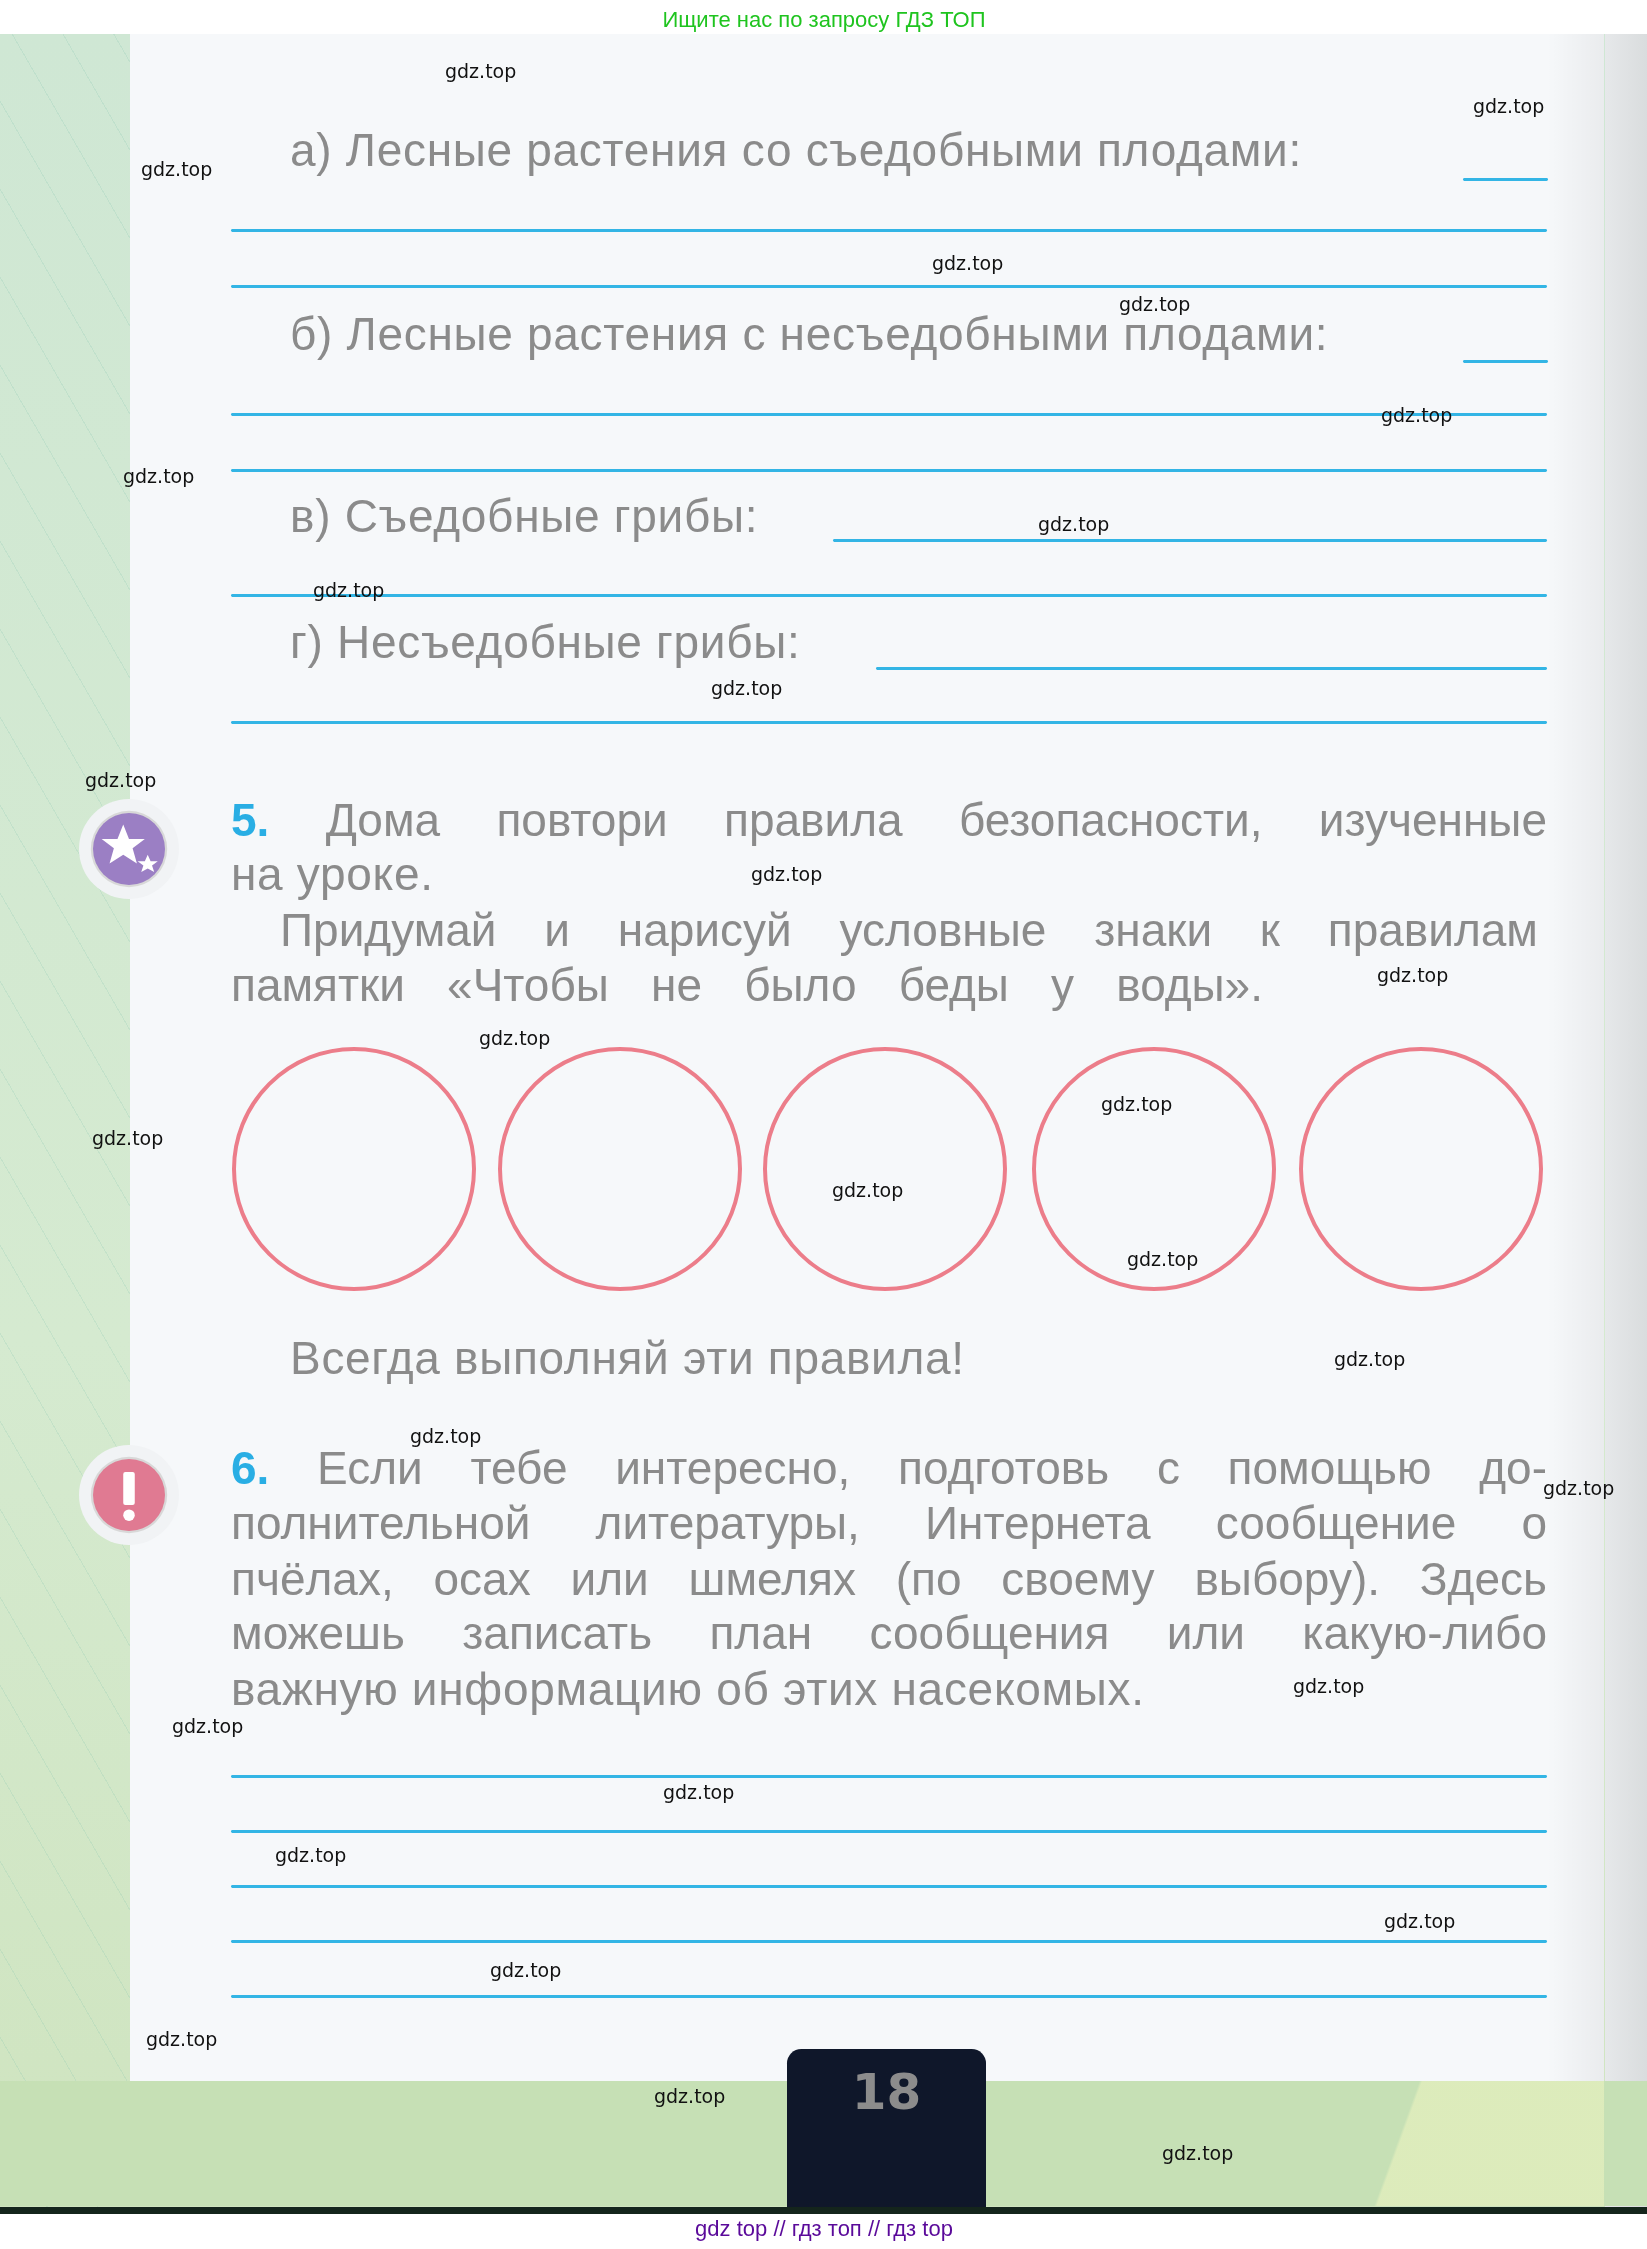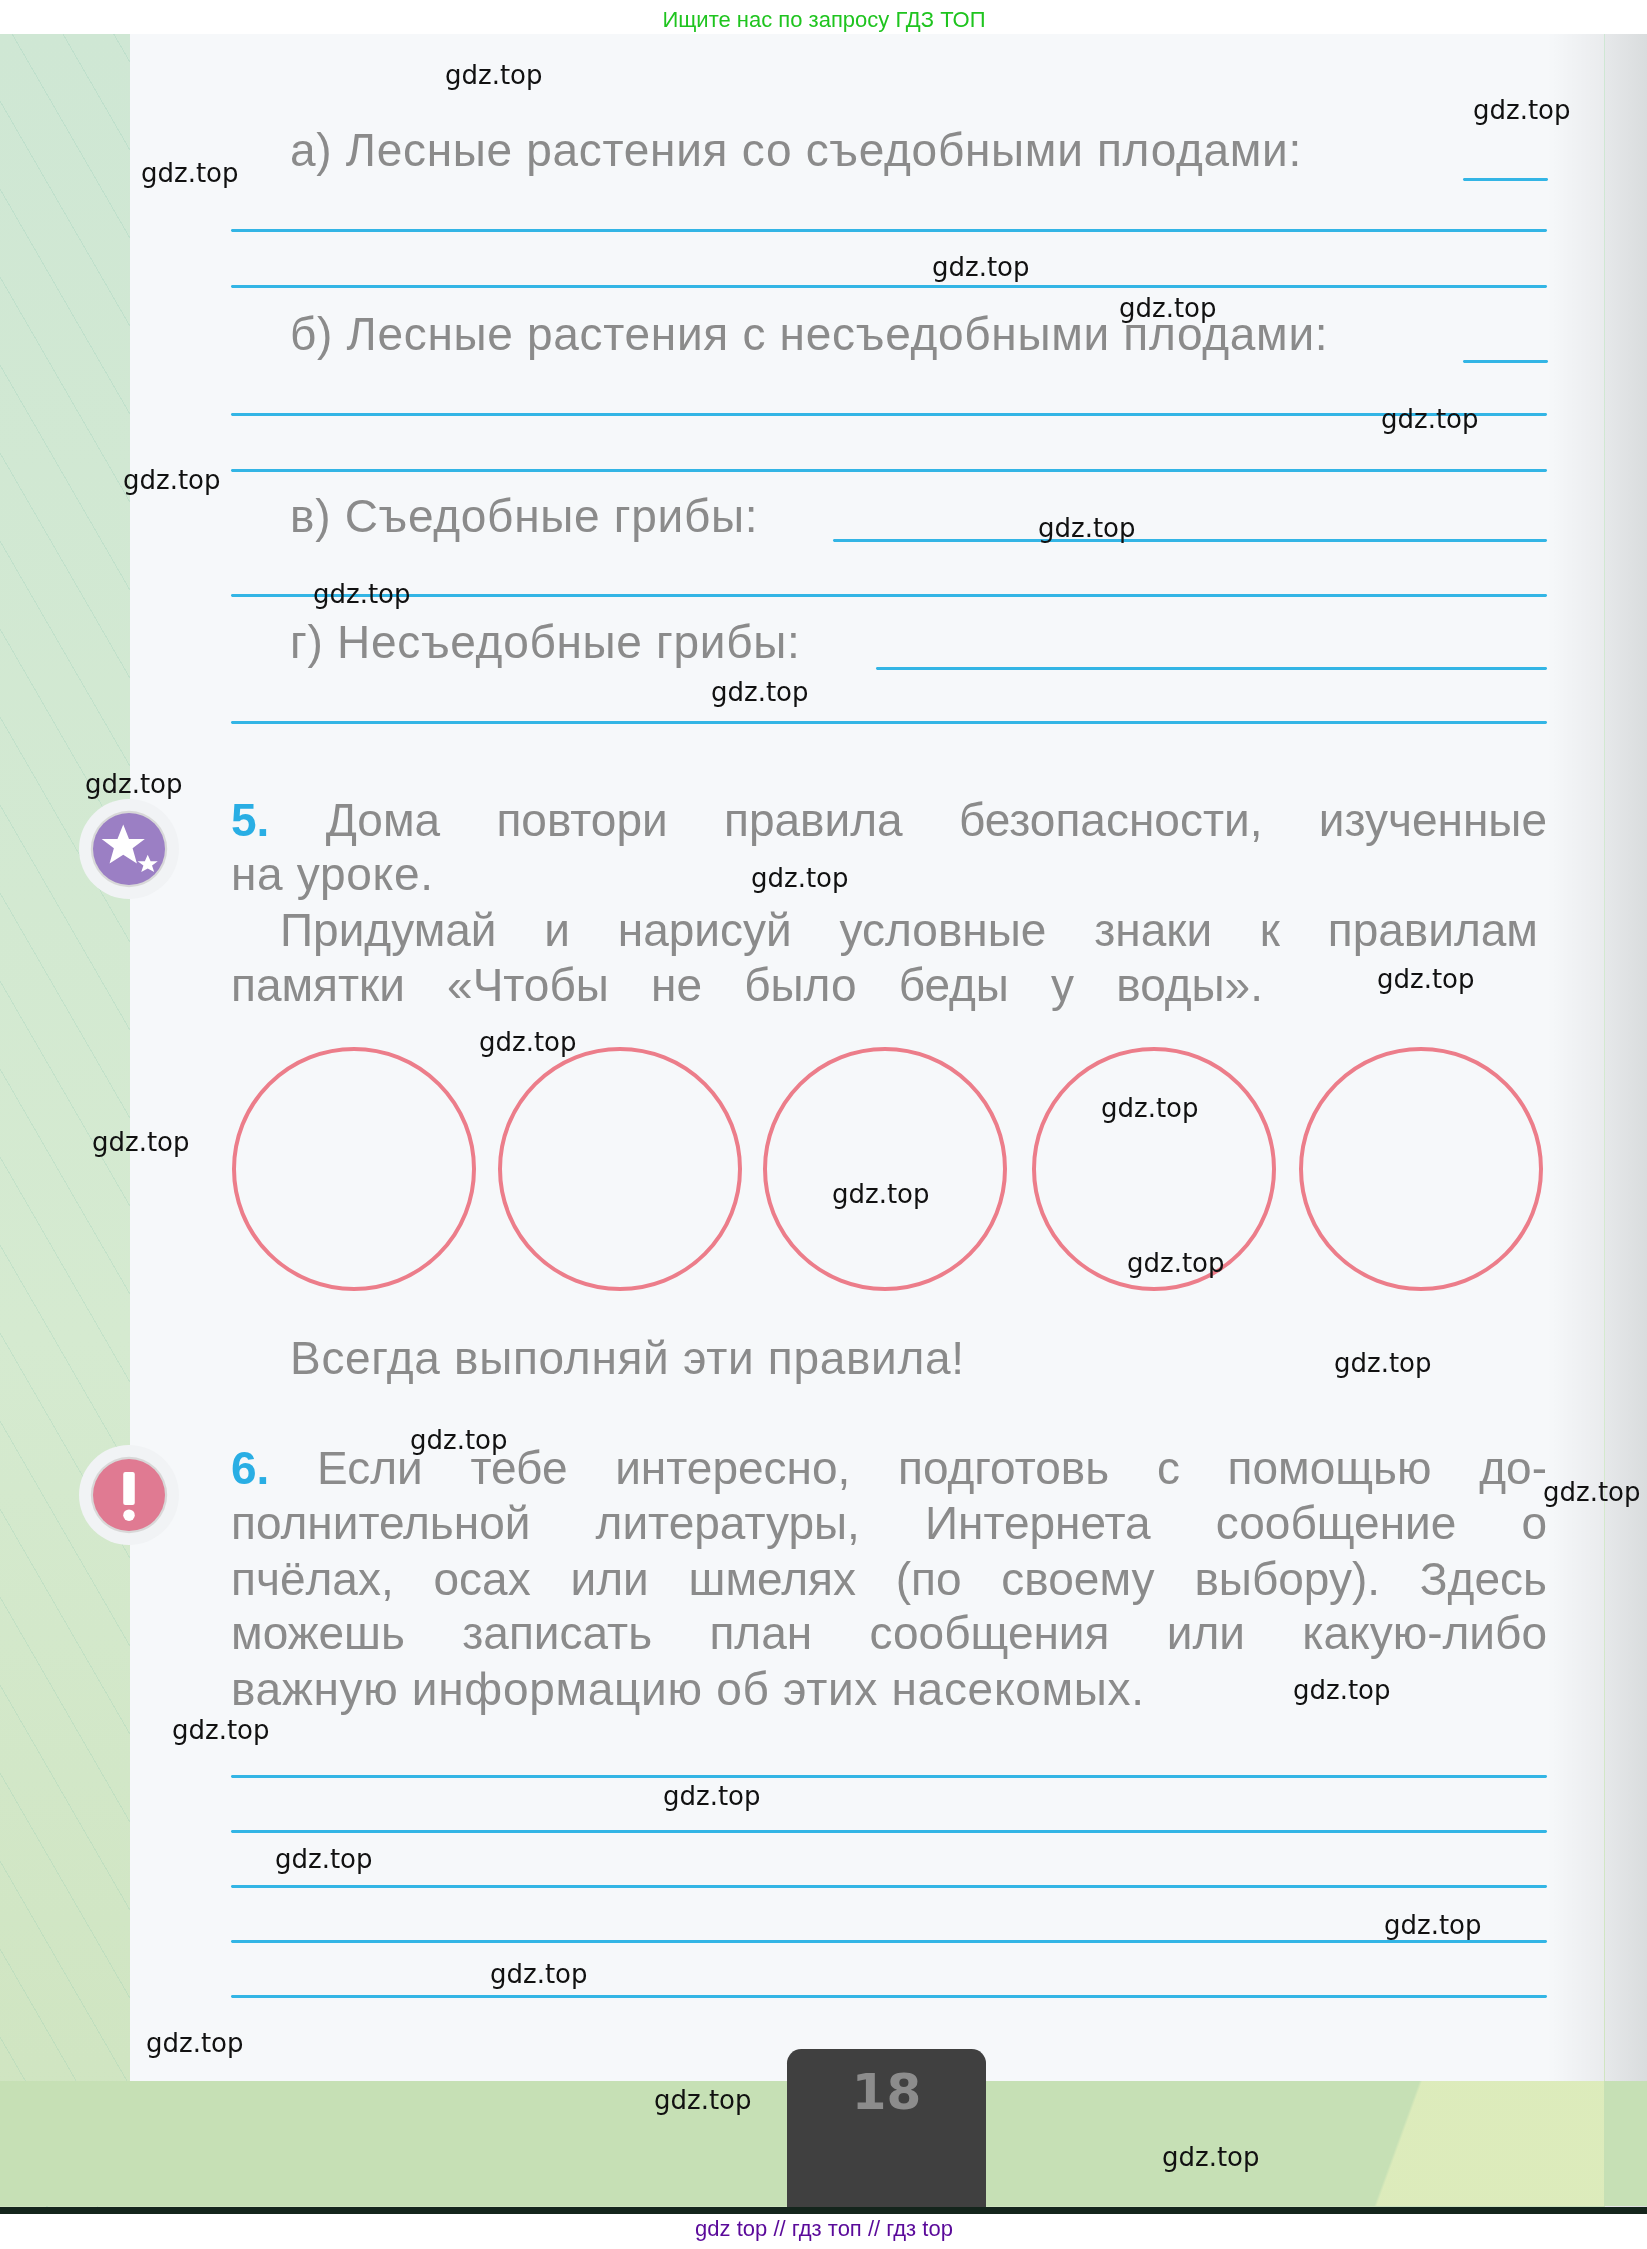--- a/index.html
+++ b/index.html
@@ -11,31 +11,31 @@
   .leafpattern { position:absolute; left:0; top:34px; width:130px; height:2178px;
     background: repeating-linear-gradient(60deg, rgba(120,190,170,0.0) 0 43px, rgba(120,190,170,0.18) 43px 44px); }
   .rightstrip { position:absolute; left:1605px; top:34px; width:43px; height:2178px; background:linear-gradient(90deg,#e6e8ea,#d9dcdd); }
   .page { position:absolute; left:130px; top:34px; width:1474px; height:2047px; background:#f6f8fa; }
   .page-shadow { position:absolute; right:0; top:0; width:57px; height:100%; background:linear-gradient(90deg, rgba(0,0,0,0), rgba(0,0,0,0.05)); }
   .bottomband { position:absolute; left:0; top:2081px; width:1648px; height:125px; background:#c6e0b5; }
   .bottomband .lighter { position:absolute; left:1362px; top:0; width:242px; height:125px; background:linear-gradient(110deg, rgba(0,0,0,0) 20%, rgba(230,240,190,0.7) 21%); }
   .darkstrip { position:absolute; left:0; top:2207px; width:1648px; height:7.2px; background:#14251c; }
   .footer { position:absolute; left:0; top:2214px; width:1648px; height:36px; background:#fff; text-align:center; }
   .footer span { display:inline-block; margin-top:2.2px; font-size:22px; color:#5a0a9a; }
-  .pagetab { position:absolute; left:787px; top:2049px; width:199px; height:158px; background:#404040; border-radius:14.3px 14.3px 0 0; }
+  .pagetab { position:absolute; left:787px; top:2049px; width:199px; height:158px; background:#0f172a; border-radius:14.3px 14.3px 0 0; }
   .pagetab span { position:absolute; left:0; width:100%; top:14.3px; text-align:center; font-size:50px; font-weight:bold; color:#8c8c8c; font-family:"DejaVu Sans", sans-serif; }
 
   .txt { position:absolute; color:#8b8b8b; font-size:46px; white-space:nowrap; letter-spacing:0.7px; font-family:"Liberation Sans", sans-serif;text-align:center; }
   .num { color:#29aee4; font-weight:bold; }
   .jline { position:absolute; left:231px; width:1316px; white-space:nowrap; color:#8b8b8b; font-size:46px; text-align:justify; text-align-last:justify; font-family:"Liberation Sans", sans-serif; }
   .rule { position:absolute; height:2.9px; background:#33b5e5; border-radius:1.4px; }
   .circle { position:absolute; width:244px; height:244px; border:4.3px solid #ec7d8a; border-radius:50%; box-sizing:border-box; }
   .badge-outer { position:absolute; width:100px; height:100px; border-radius:50%; background:#f1f3f5; }
   .badge-inner { position:absolute; left:14.3px; top:14.3px; width:72px; height:72px; border-radius:50%; box-shadow:0 0 0 2.2px #d8d8d8; }
-  .wm { position:absolute; font-size:26px; color:#111; font-family:"DejaVu Sans", sans-serif; white-space:nowrap; }
+  .wm { position:absolute; font-size:19px; color:#111; font-family:"DejaVu Sans", sans-serif; white-space:nowrap; }
 </style>
 </head>
 <body>
 
 <div class="topbar">
   <span>Ищите нас по запросу ГДЗ ТОП</span>
 </div>
 
 <div class="greenbg"></div>
 <div class="leafpattern"></div>

